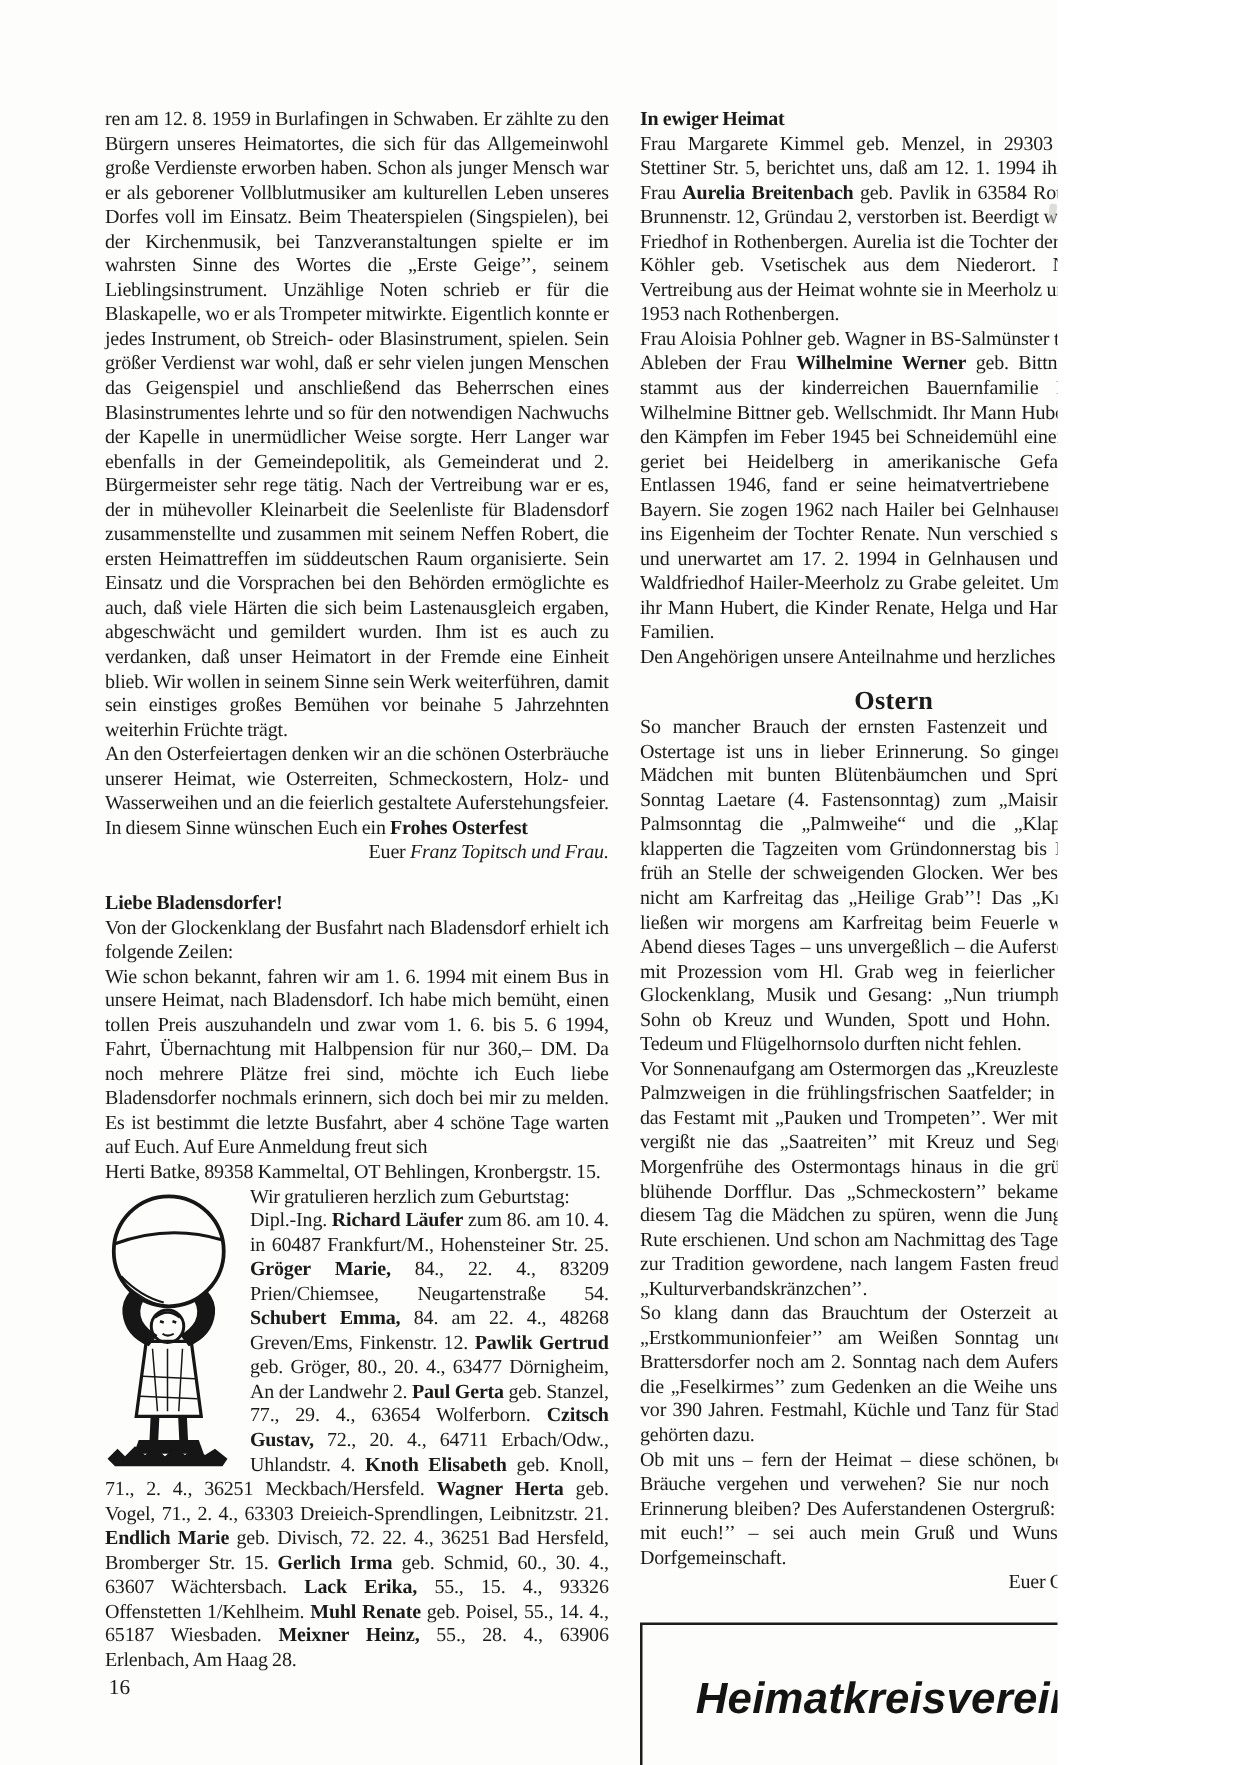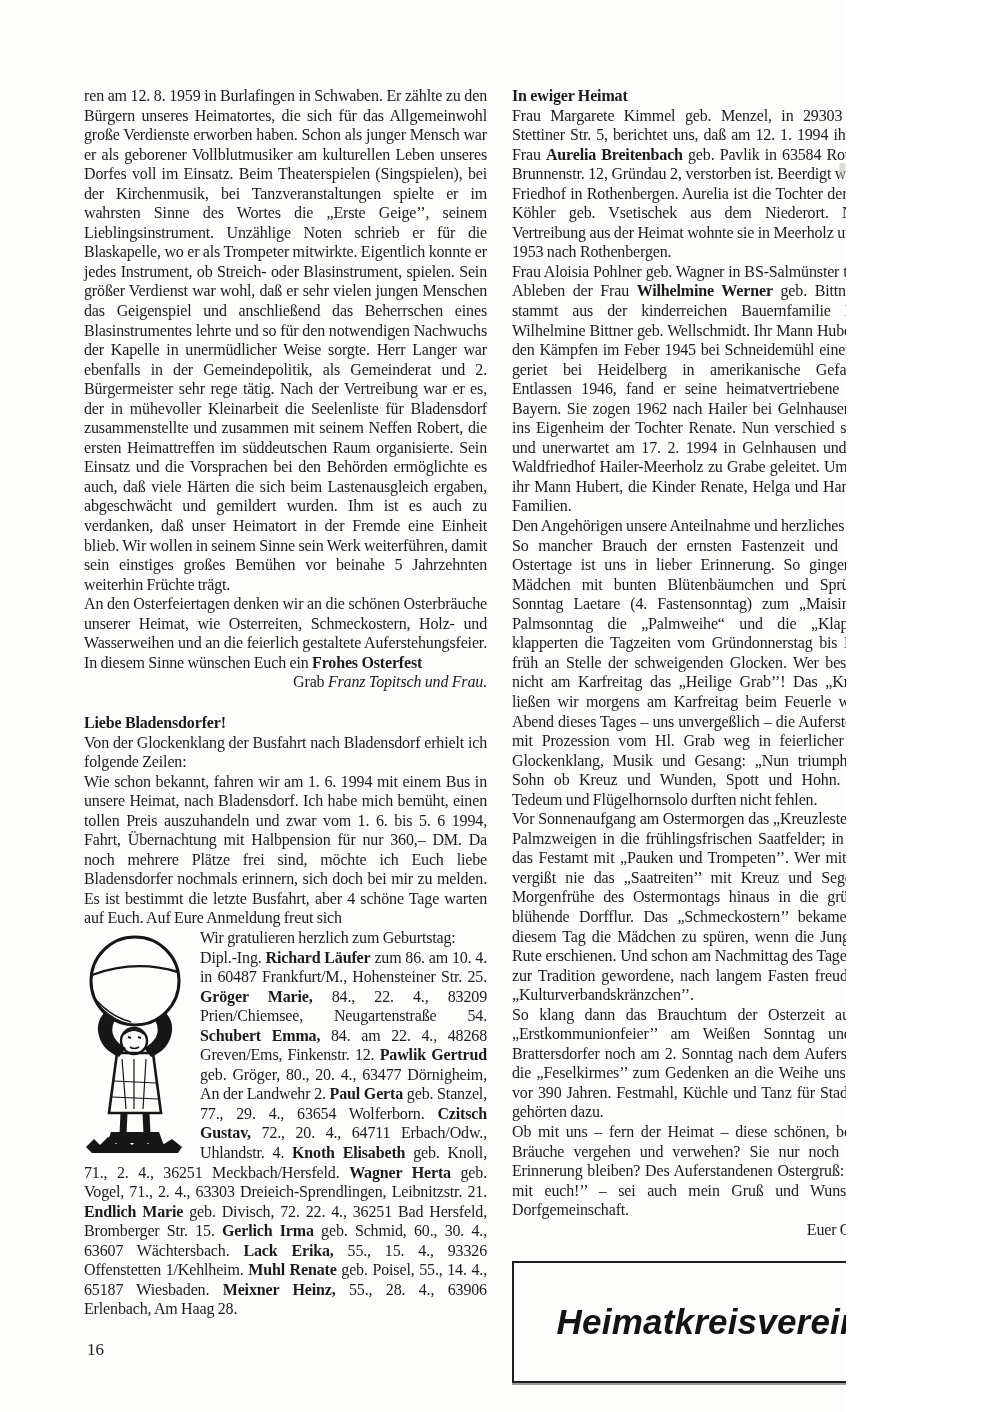--- a/index.html
+++ b/index.html
@@ -51,25 +51,26 @@
 </head>
 <body>
 
 <div class="page">
 
   <div class="col col-left">
 
     <p class="j">ren am 12. 8. 1959 in Burlafingen in Schwaben. Er zählte zu den Bürgern unseres Heimatortes, die sich für das Allgemeinwohl große Verdienste erworben haben. Schon als junger Mensch war er als geborener Vollblutmusiker am kulturellen Leben unseres Dorfes voll im Einsatz. Beim Theaterspielen (Singspielen), bei der Kirchenmusik, bei Tanzveranstaltungen spielte er im wahrsten Sinne des Wortes die „Erste Geige’’, seinem Lieblingsinstrument. Unzählige Noten schrieb er für die Blaskapelle, wo er als Trompeter mitwirkte. Eigentlich konnte er jedes Instrument, ob Streich- oder Blasinstrument, spielen. Sein größer Verdienst war wohl, daß er sehr vielen jungen Menschen das Geigenspiel und anschließend das Beherrschen eines Blasinstrumentes lehrte und so für den notwendigen Nachwuchs der Kapelle in unermüdlicher Weise sorgte. Herr Langer war ebenfalls in der Gemeindepolitik, als Gemeinderat und 2. Bürgermeister sehr rege tätig. Nach der Vertreibung war er es, der in mühevoller Kleinarbeit die Seelenliste für Bladensdorf zusammenstellte und zusammen mit seinem Neffen Robert, die ersten Heimattreffen im süddeutschen Raum organisierte. Sein Einsatz und die Vorsprachen bei den Behörden ermöglichte es auch, daß viele Härten die sich beim Lastenausgleich ergaben, abgeschwächt und gemildert wurden. Ihm ist es auch zu verdanken, daß unser Heimatort in der Fremde eine Einheit blieb. Wir wollen in seinem Sinne sein Werk weiterführen, damit sein einstiges großes Bemühen vor beinahe 5 Jahrzehnten weiterhin Früchte trägt.</p>
 
     <p class="j"><span>An den Osterfeiertagen denken wir an die schönen Osterbräuche unserer Heimat, wie Osterreiten, Schmeckostern, Holz- und Wasserweihen und an die feierlich gestaltete Auferstehungsfeier. In diesem Sinne wünschen Euch ein </span><span class="b">Frohes Osterfest</span></p>
-    <div class="sig-right"><span>Grab </span><span class="i">Franz Topitsch und Frau.</span></div>
+    <div class="sig-right"><span>Euer </span><span class="i">Franz Topitsch und Frau.</span></div>
 
     <div class="bold-head gap-lg">Liebe Bladensdorfer!</div>
     <p class="j">Von der Glockenklang der Busfahrt nach Bladensdorf erhielt ich folgende Zeilen:</p>
     <p class="j">Wie schon bekannt, fahren wir am 1. 6. 1994 mit einem Bus in unsere Heimat, nach Bladensdorf. Ich habe mich bemüht, einen tollen Preis auszuhandeln und zwar vom 1. 6. bis 5. 6 1994, Fahrt, Übernachtung mit Halbpension für nur 360,– DM. Da noch mehrere Plätze frei sind, möchte ich Euch liebe Bladensdorfer nochmals erinnern, sich doch bei mir zu melden. Es ist bestimmt die letzte Busfahrt, aber 4 schöne Tage warten auf Euch. Auf Eure Anmeldung freut sich</p>
+    <p>Herti Batke, 89358 Kammeltal, OT Behlingen, Kronbergstr. 15.</p>
 
 
     <div class="clearfix">
       <svg class="atlas" viewBox="0 0 102 228" xmlns="http://www.w3.org/2000/svg" aria-hidden="true">
 
         <circle cx="51" cy="50" r="44" fill="none" stroke="#161616" stroke-width="3"></circle>
         <path d="M8 44 Q51 28 94 41" fill="none" stroke="#161616" stroke-width="2.4"></path>
         <path d="M13 70 Q28 86 47 91" fill="none" stroke="#161616" stroke-width="1.6"></path>
         <path d="M18 78 Q32 90 45 93" fill="none" stroke="#161616" stroke-width="1.1"></path>
 
@@ -96,20 +97,21 @@
     </div>
   </div>
 
   <div class="col col-right">
 
     <div class="bold-head">In ewiger Heimat</div>
     <p class="j"><span>Frau Margarete Kimmel geb. Menzel, in 29303 Bergen 1, Stettiner Str. 5, berichtet uns, daß am 12. 1. 1994 ihre Cousine, Frau </span><span class="b">Aurelia Breitenbach</span><span> geb. Pavlik in 63584 Rothenbergen, Brunnenstr. 12, Gründau 2, verstorben ist. Beerdigt wurde sie am Friedhof in Rothenbergen. Aurelia ist die Tochter der Frau Anna Köhler geb. Vsetischek aus dem Niederort. Nach ihrer Vertreibung aus der Heimat wohnte sie in Meerholz und heiratete 1953 nach Rothenbergen.</span></p>
     <p class="j"><span>Frau Aloisia Pohlner geb. Wagner in BS-Salmünster teilt uns das Ableben der Frau </span><span class="b">Wilhelmine Werner</span><span> geb. Bittner mit. Sie stammt aus der kinderreichen Bauernfamilie Franz und Wilhelmine Bittner geb. Wellschmidt. Ihr Mann Hubert verlor in den Kämpfen im Feber 1945 bei Schneidemühl einen Arm, und geriet bei Heidelberg in amerikanische Gefangenschaft. Entlassen 1946, fand er seine heimatvertriebene Familie in Bayern. Sie zogen 1962 nach Hailer bei Gelnhausen und 1968 ins Eigenheim der Tochter Renate. Nun verschied sie plötzlich und unerwartet am 17. 2. 1994 in Gelnhausen und wurde am Waldfriedhof Hailer-Meerholz zu Grabe geleitet. Um sie trauern ihr Mann Hubert, die Kinder Renate, Helga und Hans mit ihren Familien.</span></p>
     <p>Den Angehörigen unsere Anteilnahme und herzliches Beileid.</p>
 
+    <div class="ostern-head">Ostern</div>
     <p class="j">So mancher Brauch der ernsten Fastenzeit und der frohen Ostertage ist uns in lieber Erinnerung. So gingen einst die Mädchen mit bunten Blütenbäumchen und Sprüchlein am Sonntag Laetare (4. Fastensonntag) zum „Maisingen’’. Am Palmsonntag die „Palmweihe“ und die „Klapperjungen“ klapperten die Tagzeiten vom Gründonnerstag bis Karsamstag früh an Stelle der schweigenden Glocken. Wer besuchte wohl nicht am Karfreitag das „Heilige Grab’’! Das „Kreuzleholz’’ ließen wir morgens am Karfreitag beim Feuerle weihen. Am Abend dieses Tages – uns unvergeßlich – die Auferstehungsfeier mit Prozession vom Hl. Grab weg in feierlicher Weise bei Glockenklang, Musik und Gesang: „Nun triumphiert Gottes Sohn ob Kreuz und Wunden, Spott und Hohn. Allleluja!’’ Tedeum und Flügelhornsolo durften nicht fehlen.</p>
     <p class="j">Vor Sonnenaufgang am Ostermorgen das „Kreuzlestecken’’ samt Palmzweigen in die frühlingsfrischen Saatfelder; in der Kirche das Festamt mit „Pauken und Trompeten’’. Wer mit dabei war, vergißt nie das „Saatreiten’’ mit Kreuz und Segen in aller Morgenfrühe des Ostermontags hinaus in die grünende und blühende Dorfflur. Das „Schmeckostern’’ bekamen auch an diesem Tag die Mädchen zu spüren, wenn die Jungen mit der Rute erschienen. Und schon am Nachmittag des Tages das  schon zur Tradition gewordene, nach langem Fasten freudig ersehnte „Kulturverbandskränzchen’’.</p>
     <p class="j">So klang dann das Brauchtum der Osterzeit aus mit der „Erstkommunionfeier’’ am Weißen Sonntag und für uns Brattersdorfer noch am 2. Sonntag nach dem Auferstehungsfest die „Feselkirmes’’ zum Gedenken an die Weihe unserer Kirche vor 390 Jahren. Festmahl, Küchle und Tanz für Stadt und Land gehörten dazu.</p>
     <p class="j">Ob mit uns – fern der Heimat – diese schönen, bedeutsamen Bräuche vergehen und verwehen? Sie nur noch wehmütige Erinnerung bleiben? Des Auferstandenen Ostergruß: „Friede sei mit euch!’’ – sei auch mein Gruß und Wunsch an die Dorfgemeinschaft.</p>
     <div class="sig-right">Euer Ortsbetreuer</div>
 
     <div class="join-box">
       <div class="join-line">Heimatkreisverein!</div>
     </div>
   </div>

